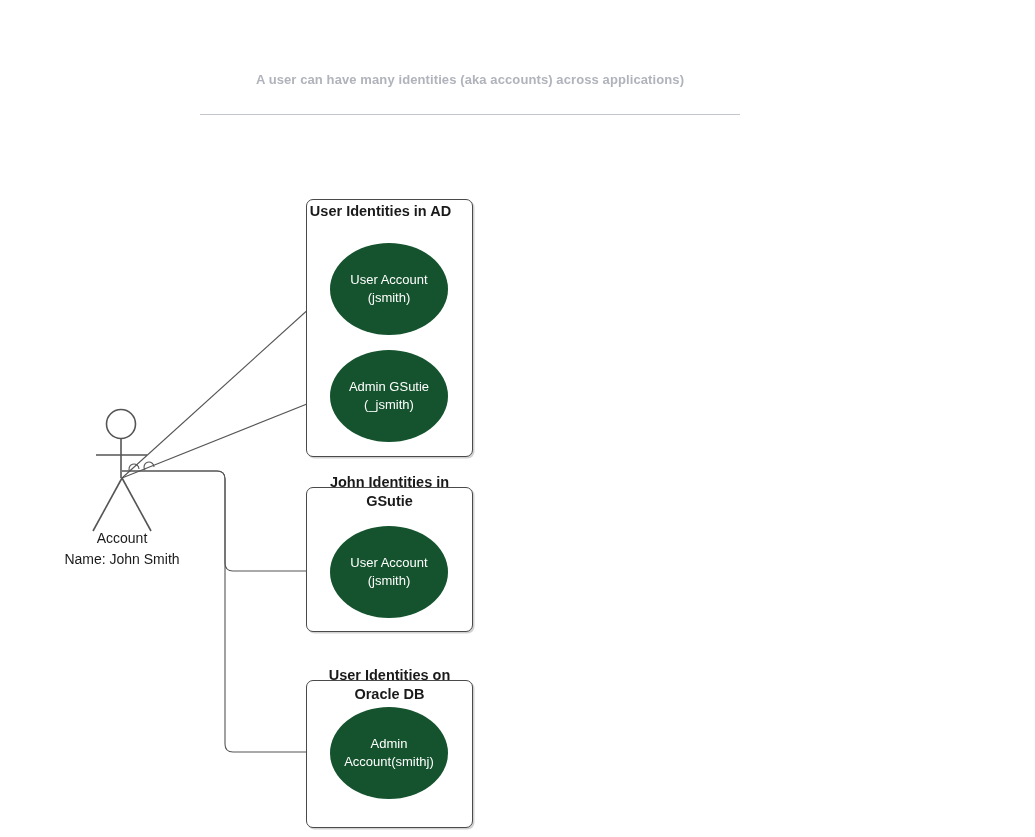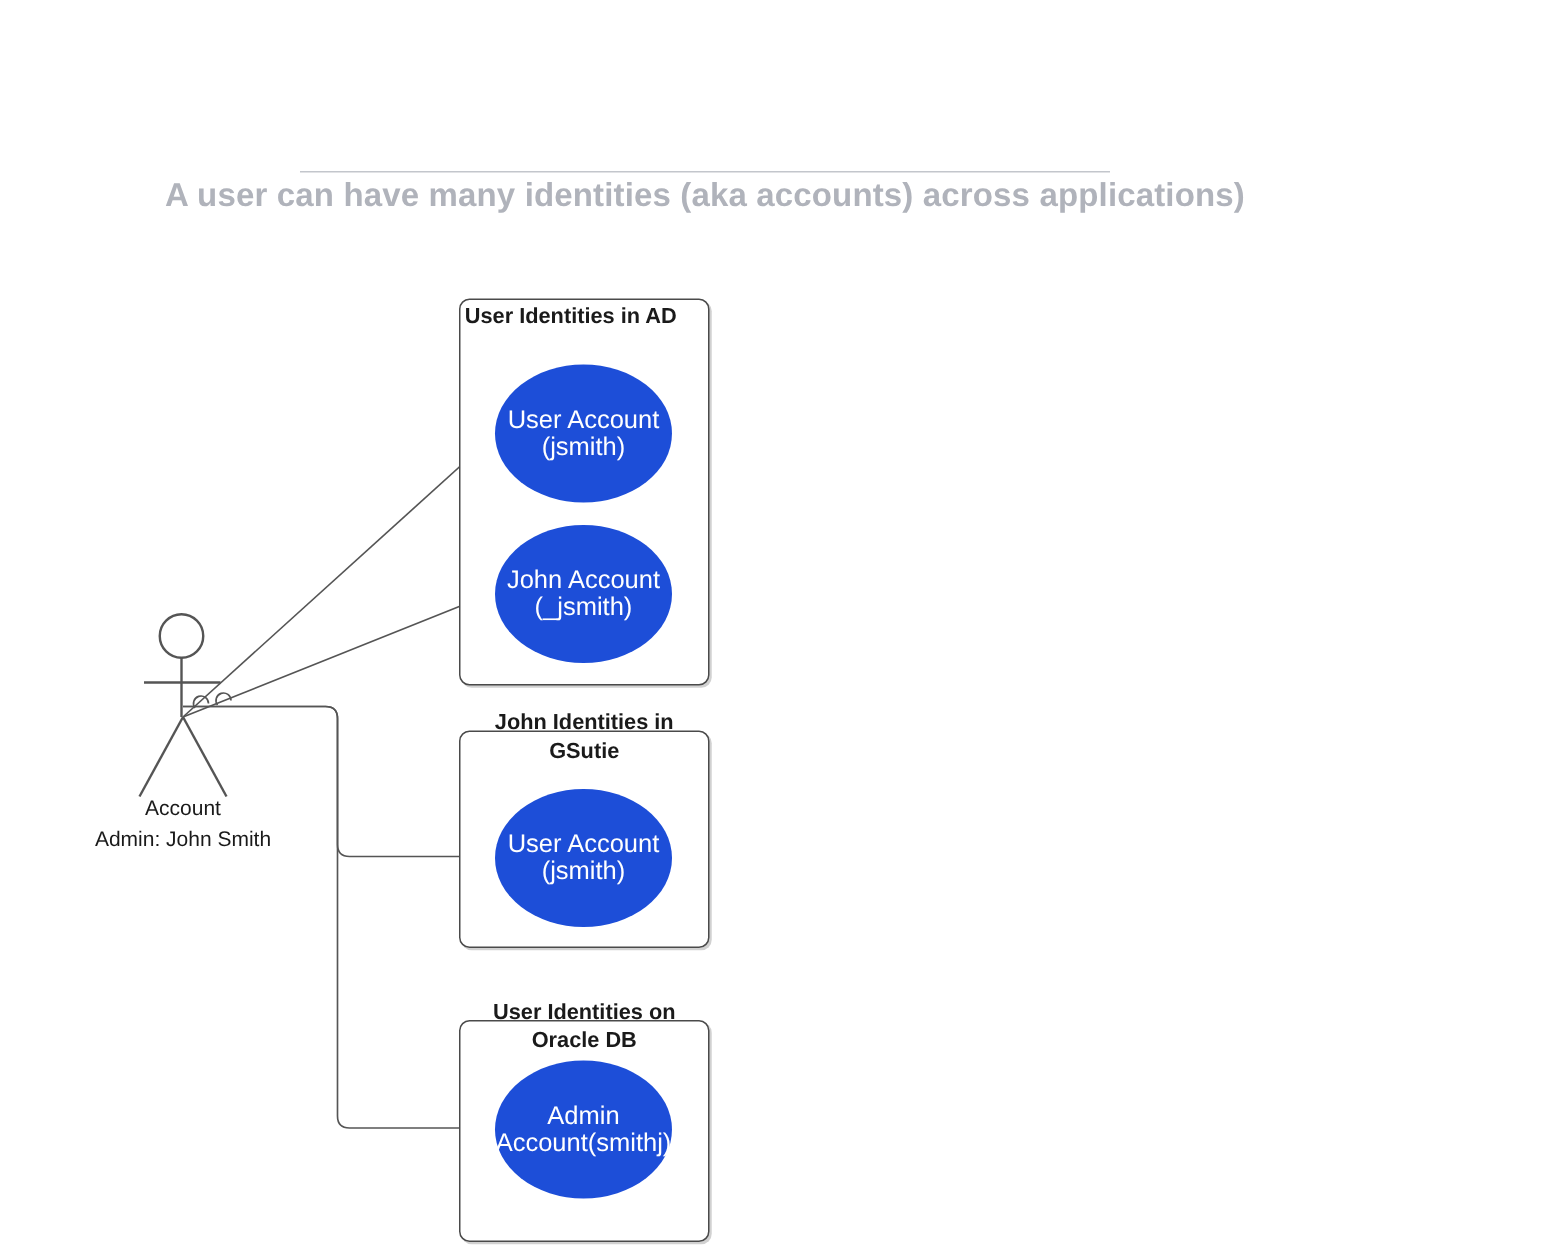--- a/index.html
+++ b/index.html
@@ -19,26 +19,25 @@
     left: 0; top: 0;
     width: 1035px;
     height: 837px;
   }
   .title {
     position: absolute;
     left: 0;
     top: 72px;
     width: 940px;
     text-align: center;
-    font-size: 22px;
+    font-size: 13px;
     font-weight: bold;
     color: #b0b3bb;
     letter-spacing: 0.1px;
     white-space: nowrap;
-    margin-top: 45px;
   }
   .divider {
     position: absolute;
     left: 200px;
     top: 114px;
     width: 540px;
     height: 0;
     border-top: 1px solid #c3c6cc;
   }
   .group-box {
@@ -54,27 +53,27 @@
     text-align: center;
     font-size: 14.5px;
     font-weight: bold;
     color: #1a1a1a;
     line-height: 19px;
     white-space: pre-line;
   }
   .ellipse {
     position: absolute;
     border-radius: 50%;
-    background: #1d4ed8;
+    background: #14532d;
     display: flex;
     align-items: center;
     justify-content: center;
     text-align: center;
     color: #ffffff;
-    font-size: 17px;
+    font-size: 13px;
     line-height: 18px;
     white-space: pre-line;
   }
   .actor-label {
     position: absolute;
     text-align: center;
     font-size: 14px;
     color: #1a1a1a;
     white-space: nowrap;
   }
@@ -107,29 +106,29 @@
   </g>
 </svg>
 
 <div class="title">A user can have many identities (aka accounts) across applications)</div>
 <div class="divider"></div>
 
 <div class="group-box" style="left:306px; top:199px; width:167px; height:258px;"></div>
 <div class="group-title" style="left:306px; top:202px; width:149px;">User Identities in AD</div>
 <div class="ellipse" style="left:330px; top:243px; width:118px; height:92px;">User Account
 (jsmith)</div>
-<div class="ellipse" style="left:330px; top:350px; width:118px; height:92px;">John Account
+<div class="ellipse" style="left:330px; top:350px; width:118px; height:92px;">Admin GSutie
 (_jsmith)</div>
 
 <div class="group-box" style="left:306px; top:487px; width:167px; height:145px;"></div>
 <div class="group-title" style="left:306px; top:473px; width:167px;">John Identities  in
 GSutie</div>
 <div class="ellipse" style="left:330px; top:526px; width:118px; height:92px;">User Account
 (jsmith)</div>
 
 <div class="group-box" style="left:306px; top:680px; width:167px; height:148px;"></div>
 <div class="group-title" style="left:306px; top:666px; width:167px;">User Identities  on
 Oracle DB</div>
 <div class="ellipse" style="left:330px; top:707px; width:118px; height:92px;">Admin
 Account(smithj)</div>
 
 <div class="actor-label" style="left:62px; top:530px; width:120px;">Account</div>
-<div class="actor-label" style="left:42px; top:551px; width:160px;">Admin: John Smith</div>
+<div class="actor-label" style="left:42px; top:551px; width:160px;">Name: John Smith</div>
 
 </body></html>

